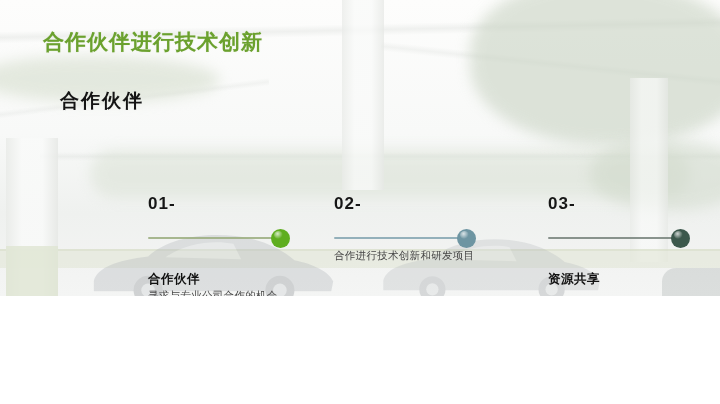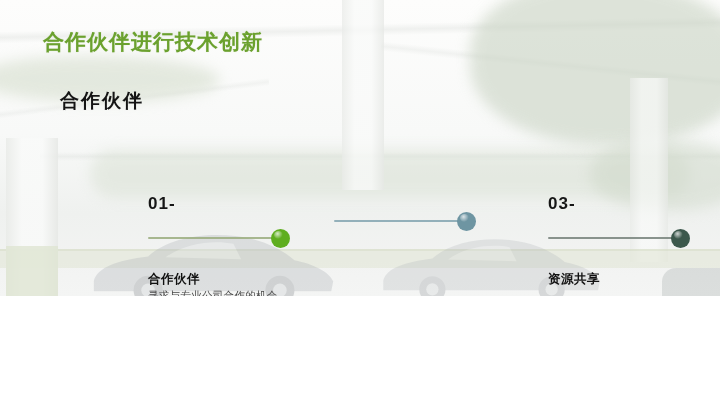--- a/index.html
+++ b/index.html
@@ -97,24 +97,26 @@
     <div class="num">01-</div>
     <div class="line-row">
       <span class="tl-line" style="background: rgb(154, 173, 126);"></span>
       <span class="tl-dot" style="background: rgb(95, 174, 31);"></span>
     </div>
     <div class="heading">合作伙伴</div>
     <div class="desc">寻求与专业公司合作的机会</div>
   </div>
 
   <div class="col col2">
+    <div class="num">02-</div>
     <div class="line-row">
       <span class="tl-line" style="background: rgb(130, 164, 176);"></span>
       <span class="tl-dot" style="background: rgb(110, 149, 162);"></span>
     </div>
+    <div class="desc">合作进行技术创新和研发项目</div>
   </div>
 
   <div class="col col3">
     <div class="num">03-</div>
     <div class="line-row">
       <span class="tl-line" style="background: rgb(117, 129, 122);"></span>
       <span class="tl-dot" style="background: rgb(60, 88, 76);"></span>
     </div>
     <div class="heading">资源共享</div>
   </div>

